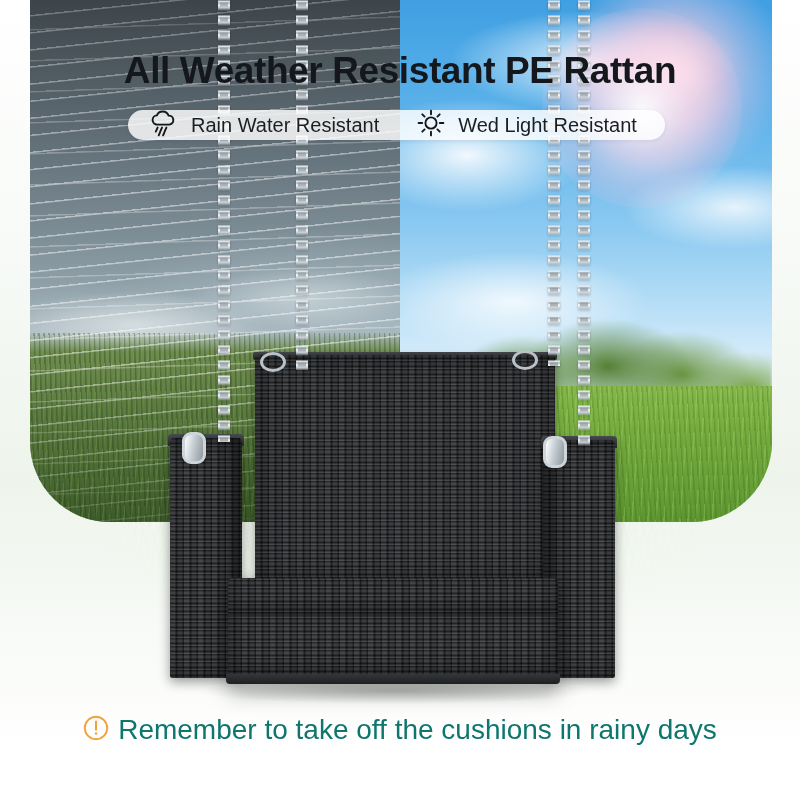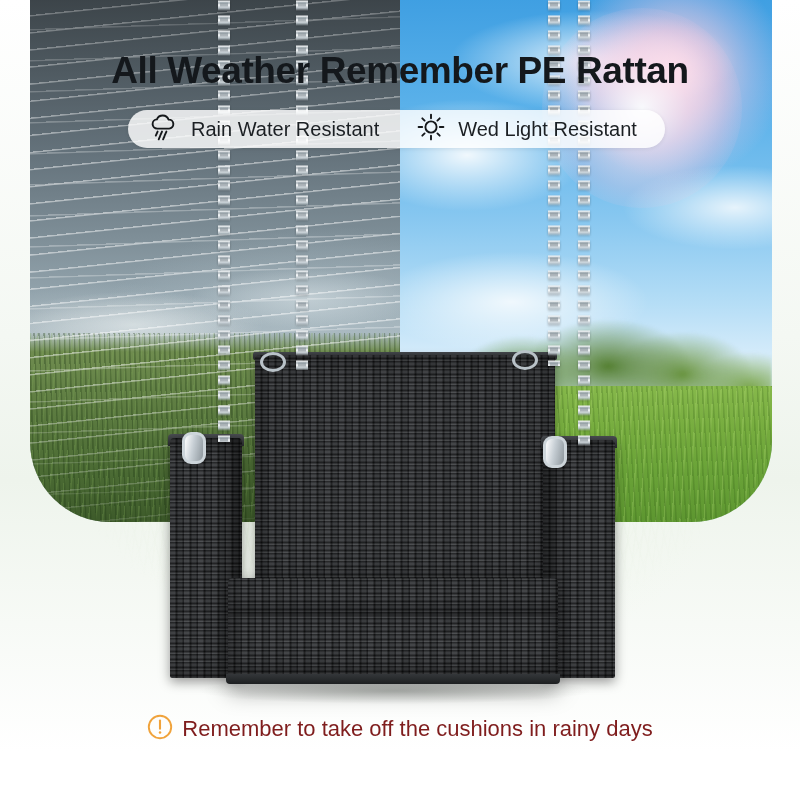--- a/index.html
+++ b/index.html
@@ -308,21 +308,21 @@
     color: #14181c;
     letter-spacing: -0.4px;
     z-index: 6;
     white-space: nowrap;
   }
 
   
   .feature-pill {
     position: absolute;
     left: 128px; top: 110px;
-    width: 537px; height: 38px;
+    width: 537px; height: 30px;
     border-radius: 21px;
     background: rgba(255,255,255,.82);
     display: flex;
     align-items: center;
     z-index: 6;
     box-shadow: 0 1px 4px rgba(0,0,0,.08);
   }
   .feature {
     display: flex;
     align-items: center;
@@ -342,22 +342,22 @@
   .note {
     position: absolute;
     left: 0; top: 714px;
     width: 800px;
     display: flex;
     align-items: center;
     justify-content: center;
     z-index: 6;
   }
   .note-text {
-    font-size: 22px;
-    color: #7f1d1d;
+    font-size: 28px;
+    color: #0f766e;
     margin-left: 9px;
     white-space: nowrap;
   }
 </style>
 </head>
 <body>
 
 <div id="stage">
 
   <div class="backdrop"></div>
@@ -399,21 +399,21 @@
     <div class="seat-cushion rattan"></div>
     <div class="seat-base rattan"></div>
     <div class="seat-front-rail"></div>
 
     <div class="ring ring-l"></div>
     <div class="ring ring-r"></div>
     <div class="hook hook-left"></div>
     <div class="hook hook-right"></div>
   </div>
 
-  <div class="headline">All Weather Remember PE Rattan</div>
+  <div class="headline">All Weather Resistant PE Rattan</div>
 
   <div class="feature-pill">
 
     <div class="feature feature-rain">
       <span class="ico">
         <svg width="30" height="28" viewBox="0 0 30 28" fill="none" xmlns="http://www.w3.org/2000/svg">
           <path d="M9.2 15.6a4.6 4.6 0 0 1-.3-9.19A6.3 6.3 0 0 1 20.6 6.6a4.5 4.5 0 0 1 .5 8.99H9.2Z" stroke="#15181B" stroke-width="1.9" stroke-linejoin="round"></path>
           <path d="M9.6 18.6 7.8 22.6M14 18.6l-1.8 4M18.4 18.6l-1.8 4M12 23.4l-1.3 2.9M16.4 23.4l-1.3 2.9" stroke="#15181B" stroke-width="1.9" stroke-linecap="round"></path>
         </svg>
       </span>

